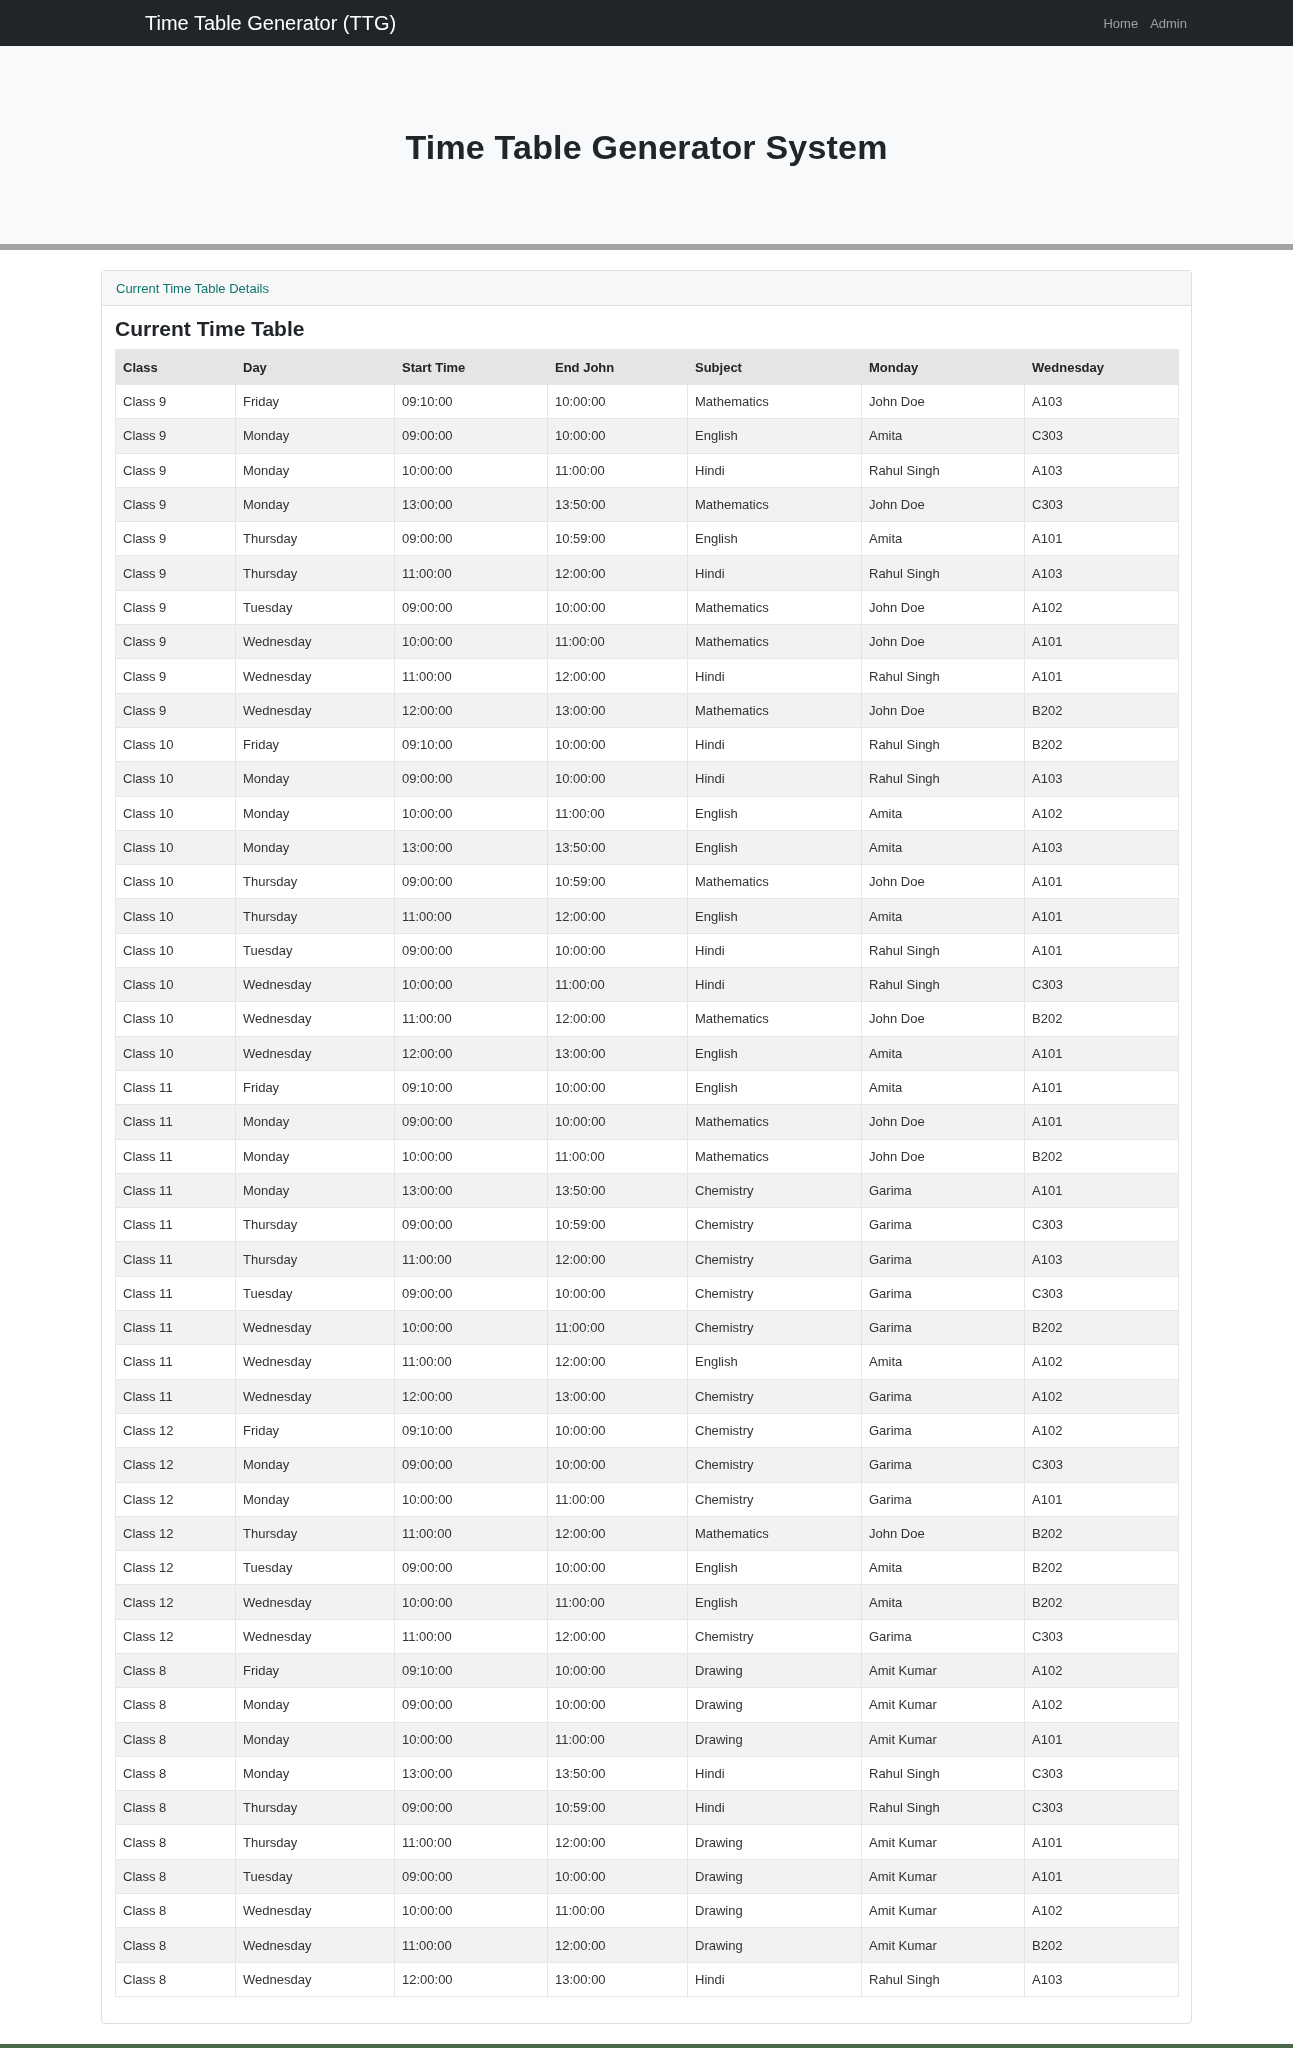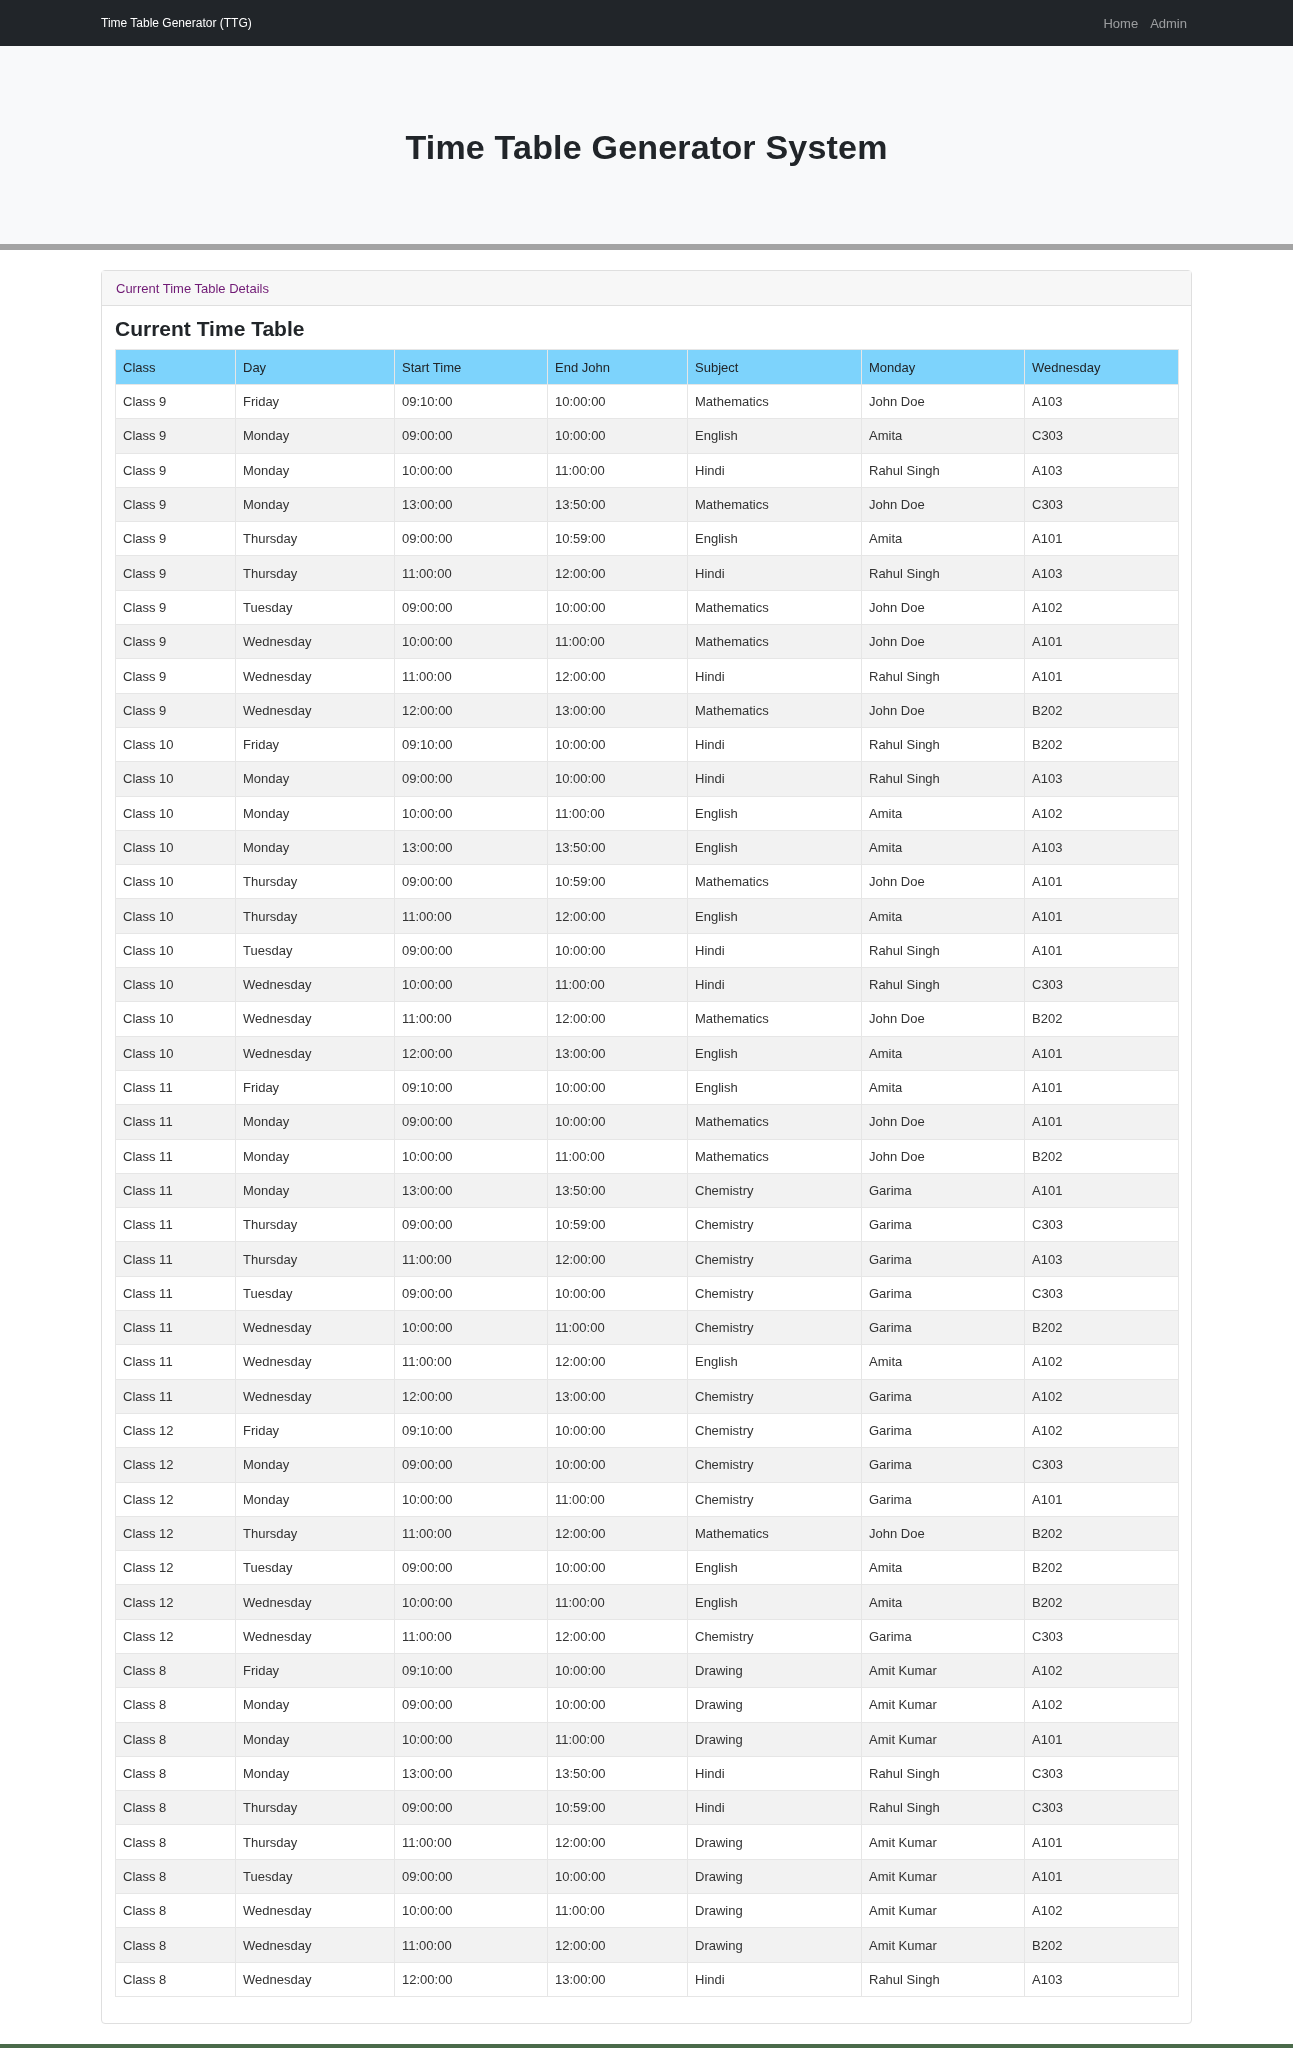--- a/index.html
+++ b/index.html
@@ -14,22 +14,23 @@
     .navbar {
       height: 46px;
       background: #212529;
       display: flex;
       align-items: center;
       justify-content: space-between;
       padding: 0 106px 0 101px;
     }
     .brand {
       color: #ffffff;
-      font-size: 12px;
+      font-size: 20px;
       text-decoration: none;
+      margin-left: 44px;
     }
     .nav-links { display: flex; gap: 12px; }
     .nav-link {
       color: rgba(255,255,255,0.55);
       font-size: 13px;
       text-decoration: none;
     }
     .hero {
       height: 204px;
       background: #f8f9fa;
@@ -54,21 +55,21 @@
       border: 1px solid #dfdfdf;
       border-radius: 4px;
       background: #ffffff;
     }
     .card-header {
       height: 35px;
       background: #f7f7f7;
       border-bottom: 1px solid #dfdfdf;
       padding: 10px 14px 0 14px;
       font-size: 13px;
-      color: #701a75;
+      color: #0f766e;
     }
     .card-body { padding: 12px 13px 0 13px; }
     .table-title {
       text-align: left;
       font-size: 21px;
       color: #212529;
       height: 31px;
       line-height: 22px;
     }
     table {
@@ -78,22 +79,22 @@
     }
     th, td {
       border: 1px solid #e6e6e6;
       text-align: left;
       padding: 0 7px;
       font-size: 13px;
       vertical-align: middle;
     }
     th {
       height: 35px;
-      background: #7dd3fc;
-      font-weight: normal;
+      background: #e5e5e5;
+      font-weight: bold;
       color: #212529;
     }
     td {
       height: 34.3px;
       color: #333333;
     }
     tbody tr:nth-child(odd) td { background: #ffffff; }
     tbody tr:nth-child(even) td { background: #f2f2f2; }
     .footer-strip {
       position: absolute;

